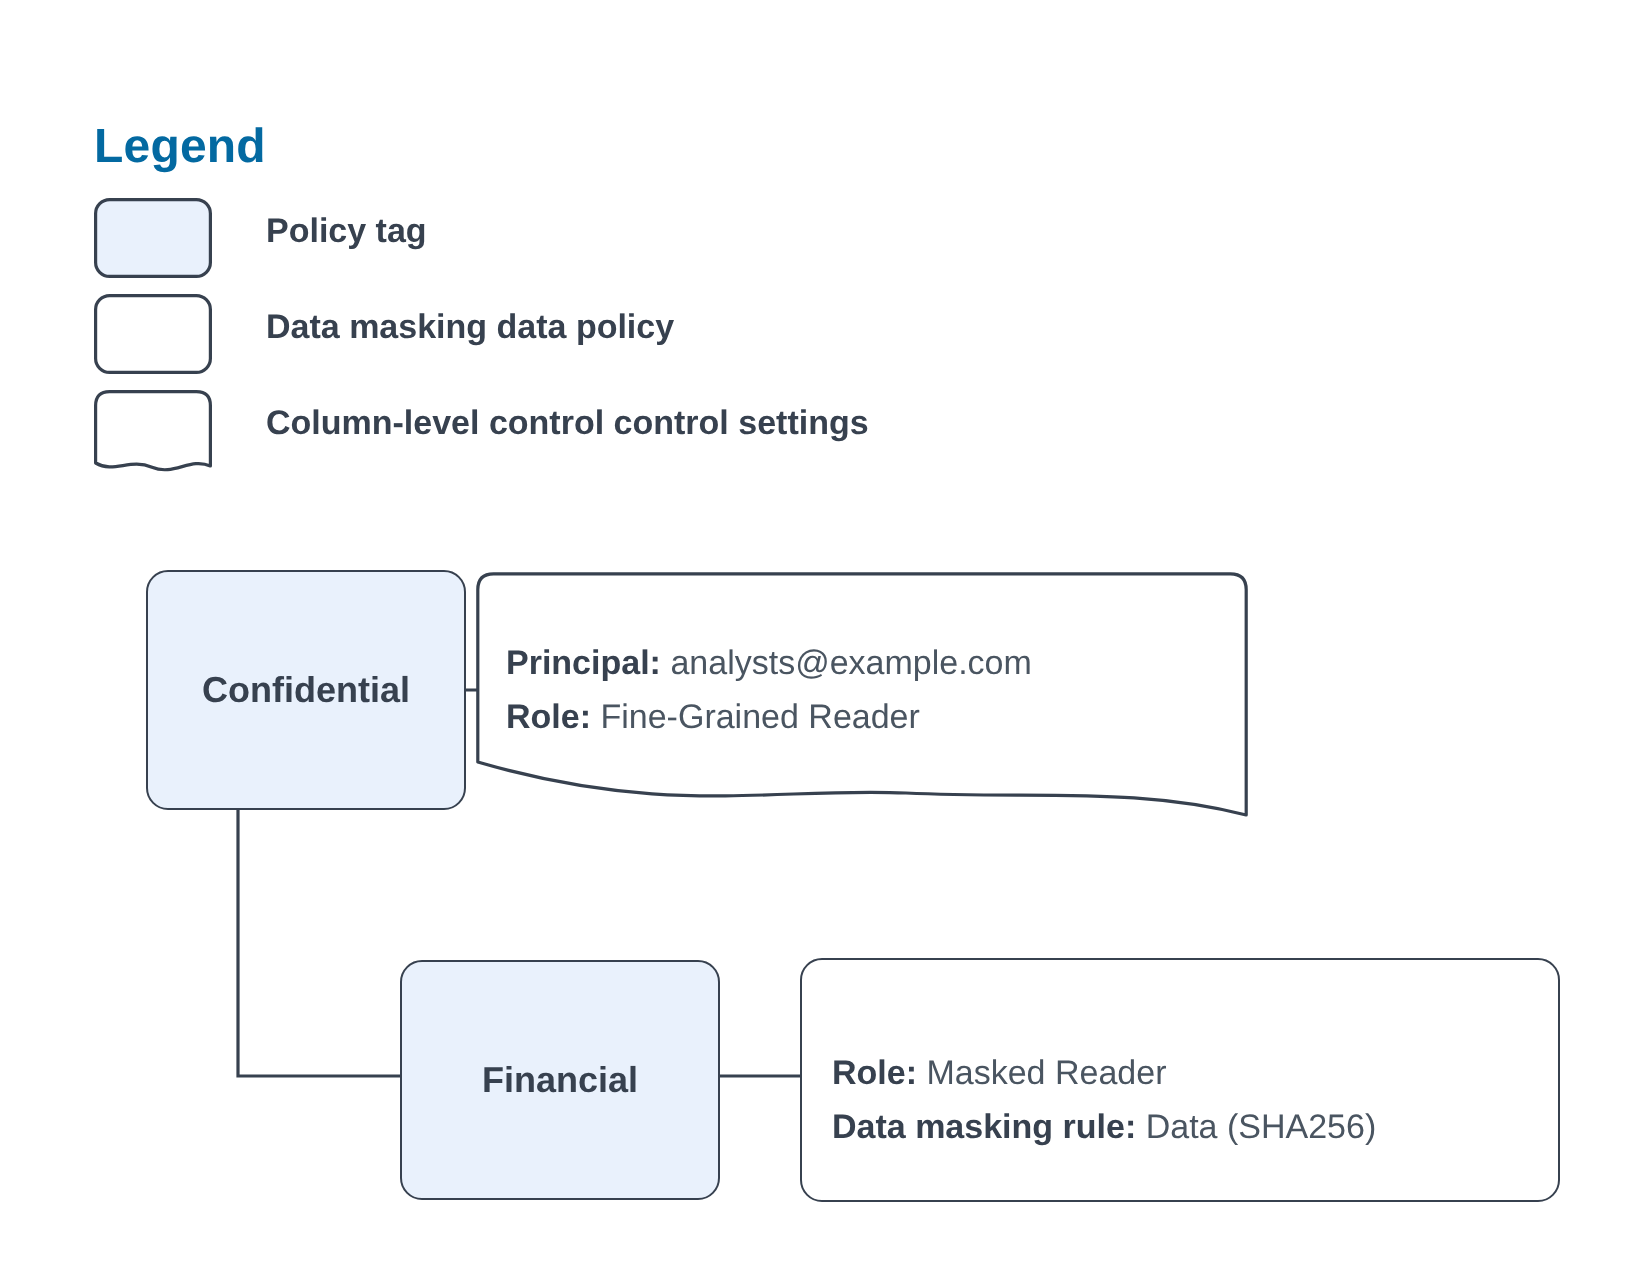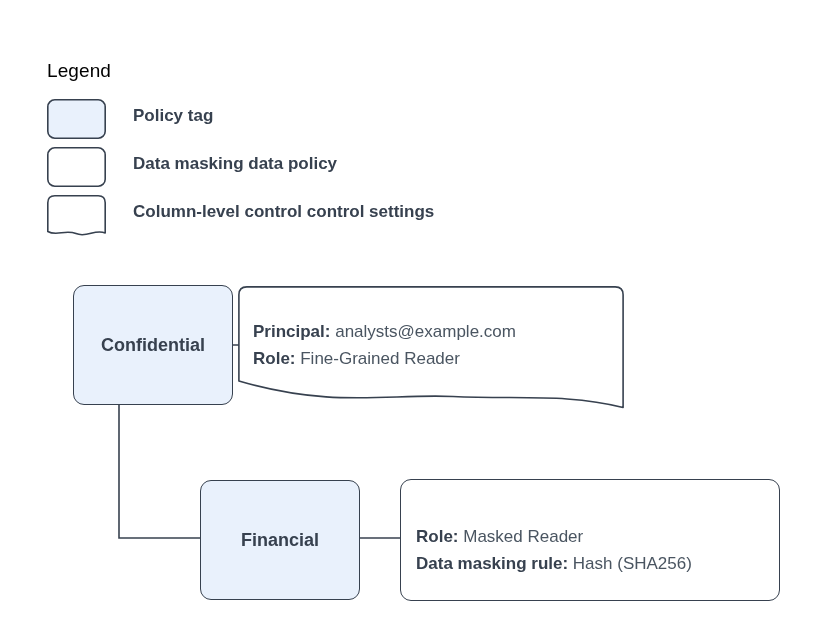--- a/index.html
+++ b/index.html
@@ -23,23 +23,23 @@
     top: 0;
     width: 820px;
     height: 640px;
   }
 
   
   .legend-title {
     position: absolute;
     left: 47px;
     top: 60px;
-    font-size: 19px;
-    font-weight: normal;
-    color: #000000;
+    font-size: 24px;
+    font-weight: bold;
+    color: #0369a1;
     letter-spacing: 0.1px;
     white-space: nowrap;
   }
 
   .legend-swatch {
     position: absolute;
     left: 47px;
     width: 59px;
     height: 40px;
   }
@@ -191,17 +191,17 @@
     </div>
   </div>
 
   <div class="callout plain">
     <div class="callout-text" style="top:43px;">
       <b>Role:</b>
       <span>Masked Reader</span>
     </div>
     <div class="callout-text" style="top:70px;">
       <b>Data masking rule:</b>
-      <span>Hash (SHA256)</span>
+      <span>Data (SHA256)</span>
     </div>
   </div>
 
 </div>
 
 </body></html>

